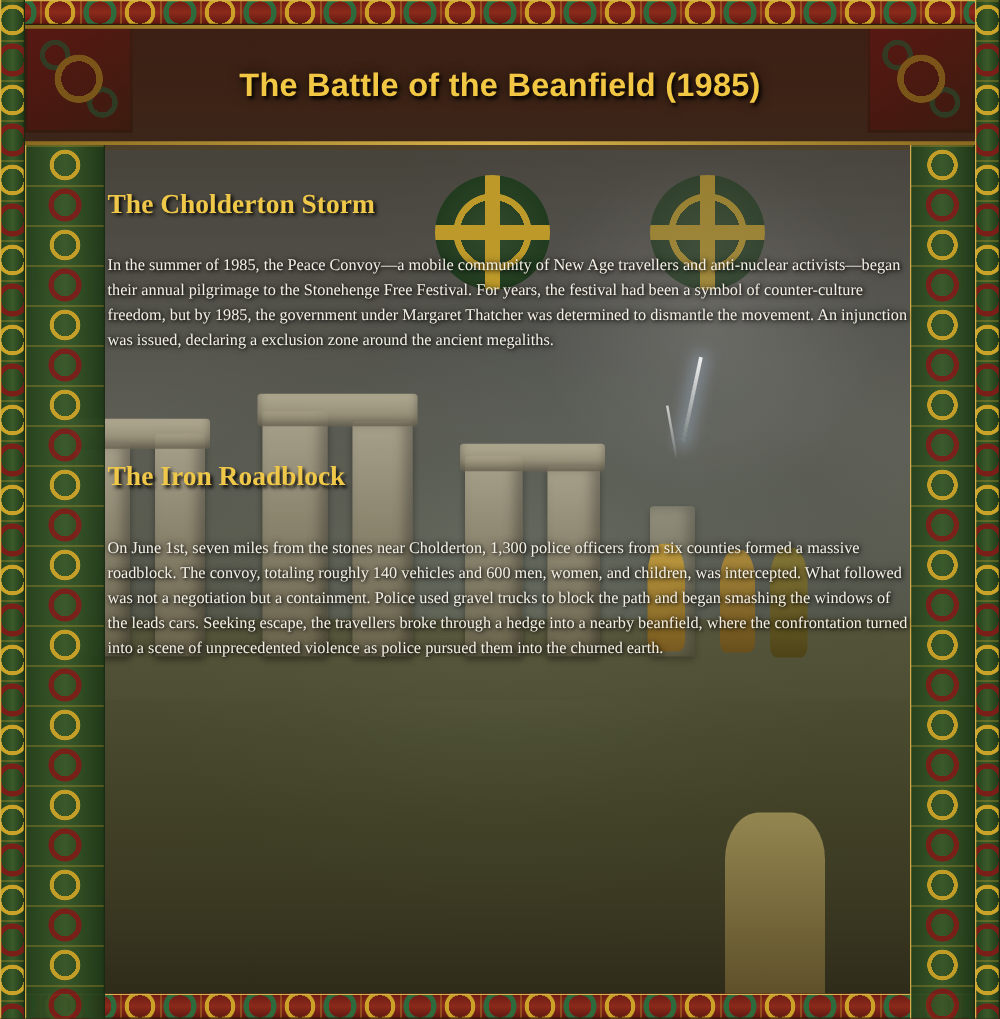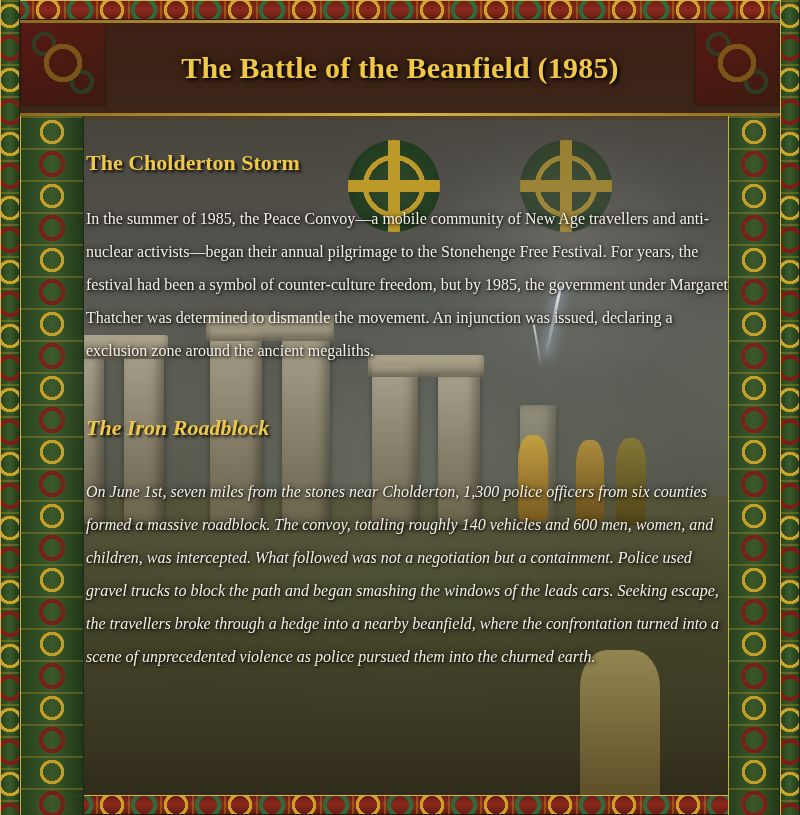--- a/index.html
+++ b/index.html
@@ -139,23 +139,23 @@
     align-items: center;
     justify-content: center;
   }
   .title-bar .rule-top, .title-bar .rule-bot {
     position: absolute; left: 0; right: 0; height: 3px;
     background: linear-gradient(90deg, #8a6a20, #d8b24a, #8a6a20);
   }
   .title-bar .rule-top { top: 0; }
   .title-bar .rule-bot { bottom: 0; }
   .doc-title {
-    font-family: Liberation Serif, serif;
+    font-family: Liberation Sans, sans-serif;
     font-weight: bold;
-    font-size: 30px;
+    font-size: 26px;
     color: #f2c744;
     text-shadow: 2px 2px 3px rgba(0,0,0,0.85), 0 0 10px rgba(0,0,0,0.6);
     letter-spacing: 0.2px;
     text-align: center;
   }
 
   
   .content {
     position: absolute;
     left: 86px;
@@ -166,28 +166,28 @@
   .section-heading {
     font-family: "Liberation Serif", serif;
     font-weight: bold;
     font-size: 22px;
     color: #efc84a;
     text-shadow: 2px 2px 3px rgba(0,0,0,0.9);
     margin: 0 0 26px 0;
   }
   .body-text {
     font-family: "Liberation Serif", serif;
-    font-size: 16px;
-    line-height: 33px;
+    font-size: 13px;
+    line-height: 20px;
     color: #f3efe4;
     text-shadow: 1px 1px 3px rgba(0,0,0,0.95), 0 0 6px rgba(0,0,0,0.7);
     margin: 0;
     max-width: 645px;
   }
-  .section + .section { margin-top: 48px; font-style: italic; }
+  .section + .section { margin-top: 86px; }
   .section-2 .section-heading { margin-bottom: 34px; }
 
   
   .figure {
     position: absolute;
     border-radius: 40% 40% 18% 18% / 30% 30% 10% 10%;
     opacity: 0.9;
   }
 </style>
 </head>

